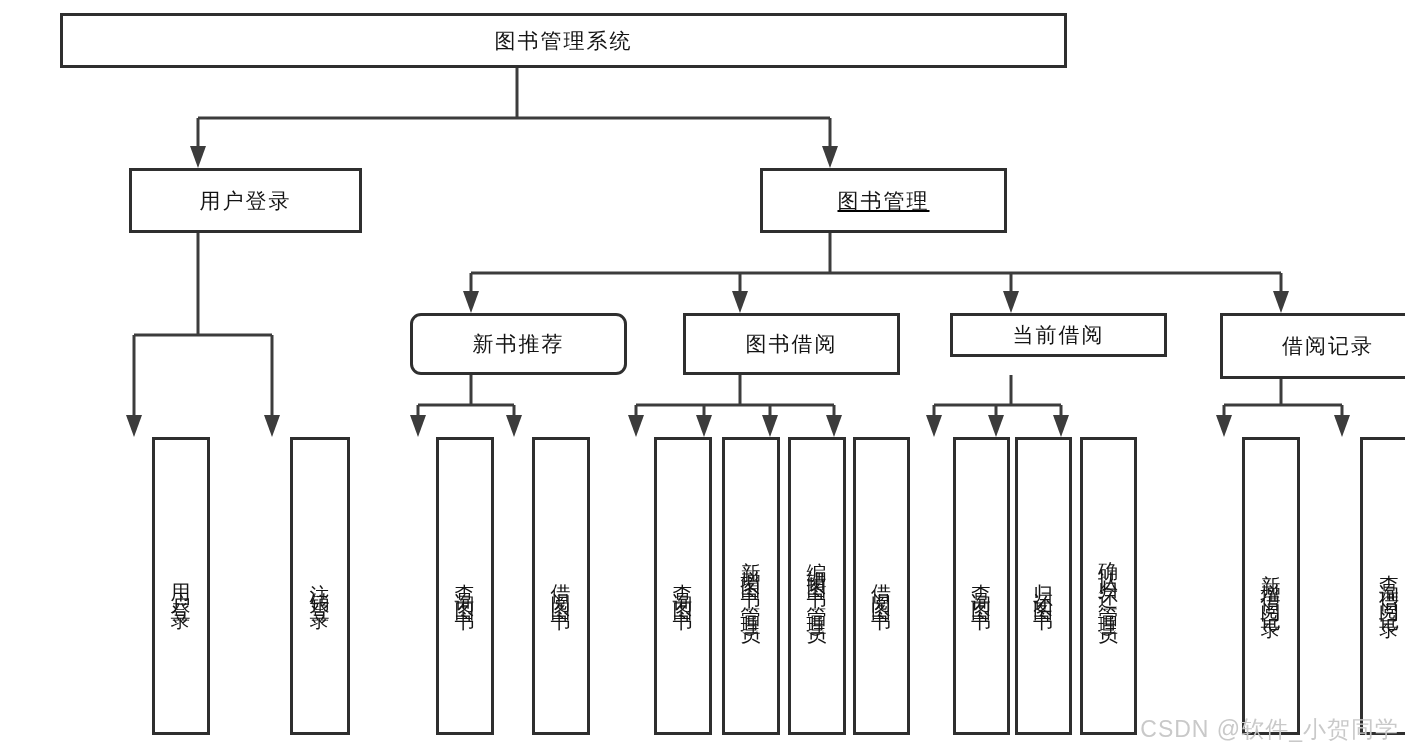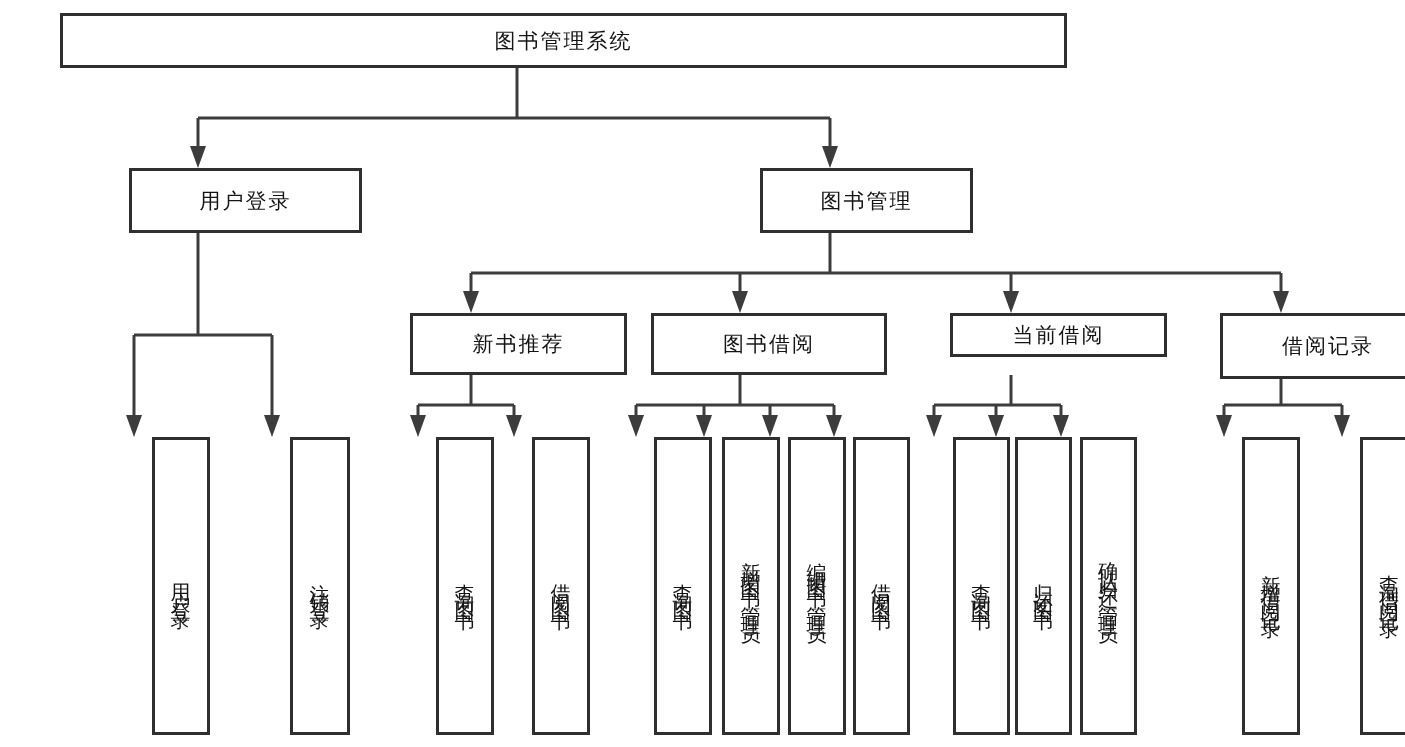--- a/index.html
+++ b/index.html
@@ -121,28 +121,28 @@
     </g>
   </svg>
 
   <div class="box" style="left:13px;top:13px;width:1007px;height:55px;">
     <span class="lbl">图书管理系统</span>
   </div>
 
   <div class="box" style="left:82px;top:168px;width:233px;height:65px;">
     <span class="lbl">用户登录</span>
   </div>
-  <div class="box" style="left:713px;top:168px;width:213px;height:65px;">
+  <div class="box" style="left:713px;top:168px;width:247px;height:65px;text-decoration:underline;">
     <span class="lbl">图书管理</span>
   </div>
 
-  <div class="box" style="left:363px;top:313px;width:217px;height:62px;">
+  <div class="box" style="left:363px;top:313px;width:217px;height:62px;border-radius:11px;">
     <span class="lbl">新书推荐</span>
   </div>
-  <div class="box" style="left:604px;top:313px;width:236px;height:62px;justify-content:center;">
+  <div class="box" style="left:636px;top:313px;width:217px;height:62px;justify-content:center;">
     <span class="lbl">图书借阅</span>
   </div>
   <div class="box" style="left:903px;top:313px;width:217px;height:44px;">
     <span class="lbl">当前借阅</span>
   </div>
   <div class="box" style="left:1173px;top:313px;width:216px;height:66px;">
     <span class="lbl">借阅记录</span>
   </div>
 
   <div class="box vbox" style="left:105px;top:437px;width:58px;height:298px;">
@@ -182,14 +182,15 @@
     <span class="lbl">确认归还（管理员）</span>
   </div>
 
   <div class="box vbox" style="left:1195px;top:437px;width:58px;height:298px;">
     <span class="lbl">新增借阅记录</span>
   </div>
   <div class="box vbox" style="left:1313px;top:437px;width:59px;height:298px;">
     <span class="lbl">查询借阅记录</span>
   </div>
 
+  <div id="watermark">CSDN @软件_小贺同学</div>
 
 </div>
 
 </body></html>

